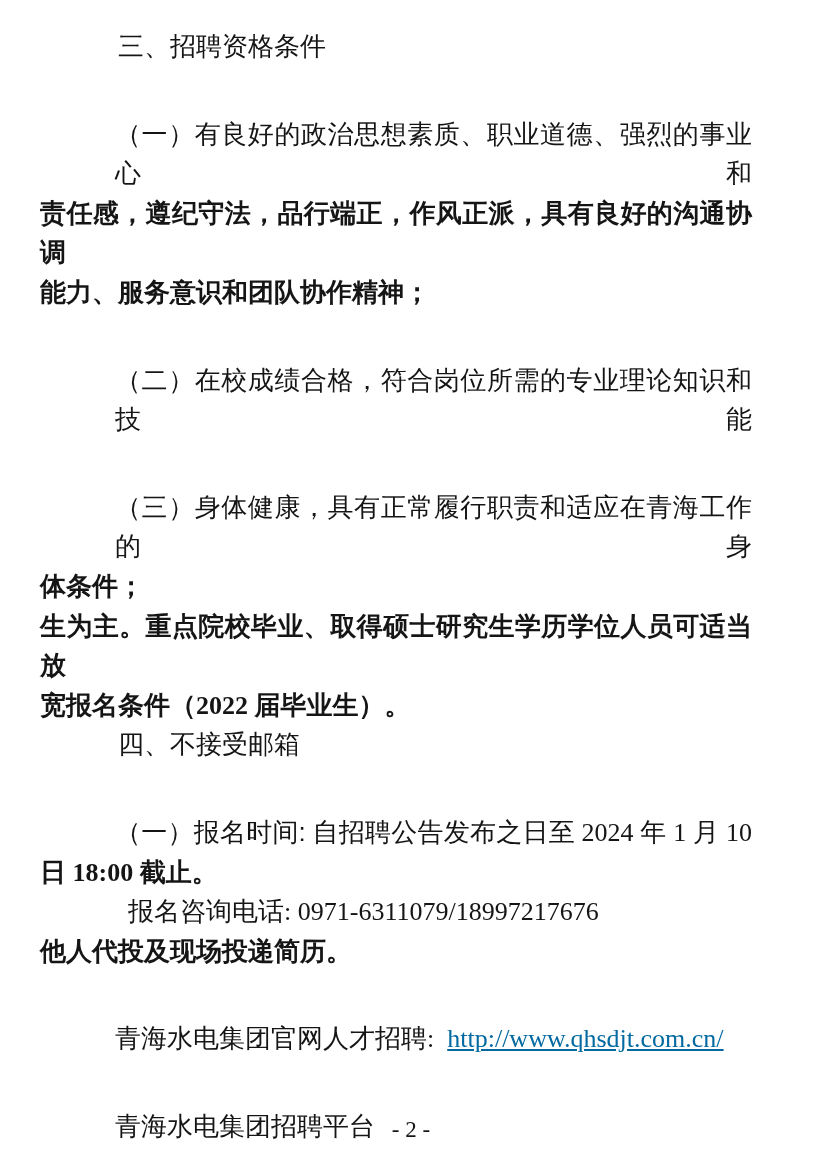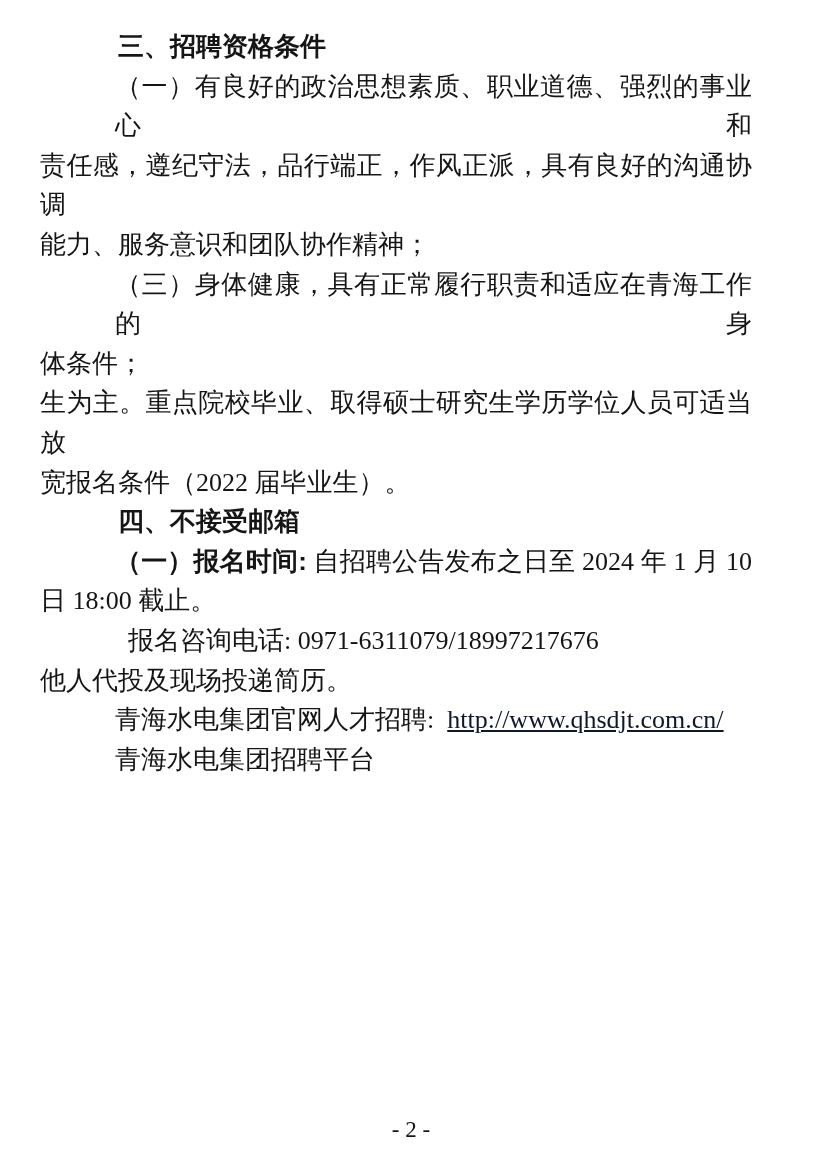--- a/index.html
+++ b/index.html
@@ -16,31 +16,31 @@
     left:40px;top:27px;width:712px;
     font-size:26px;
     line-height:39.6px;
   }
   .line{white-space:pre-wrap;min-height:39.6px;}
   .line.heading{
     padding-left:78px;
     font-family:"Liberation Sans","DejaVu Sans",sans-serif;
     font-weight:bold;
   }
-  .line.first{padding-left:75px;}
-  .line.cont{padding-left:0;}
+  .line.first{padding-left:75px;margin-top:48px;}
+  .line.cont{padding-left:0;font-weight:bold;}
   .line.mid{padding-left:88px;}
   .line.fill{text-align:justify;text-align-last:justify;}
   .seg{color:inherit;}
   .seg.b{
     font-family:"Liberation Sans","DejaVu Sans",sans-serif;
-    font-weight:bold;
+    font-weight:normal;
   }
   .seg.link{
-    color:#0f172a;
+    color:#0369a1;
     text-decoration:underline;
     cursor:pointer;
   }
   .page-number{
     position:absolute;
     left:0;right:0;top:1116px;
     text-align:center;
     font-size:23px;
     line-height:28px;
     color:#151515;
@@ -48,20 +48,21 @@
 </style>
 </head>
 <body>
 
 <div class="page">
   <div class="doc-body">
       <div class="line heading"><span class="seg b">三、招聘资格条件</span></div>
       <div class="line first fill"><span class="seg">（一）有良好的政治思想素质、职业道德、强烈的事业心和</span></div>
       <div class="line cont fill"><span class="seg">责任感，遵纪守法，品行端正，作风正派，具有良好的沟通协调</span></div>
       <div class="line cont"><span class="seg">能力、服务意识和团队协作精神；</span></div>
+      <div class="line first fill"><span class="seg">（二）在校成绩合格，符合岗位所需的专业理论知识和技能</span></div>
       <div class="line first fill"><span class="seg">（三）身体健康，具有正常履行职责和适应在青海工作的身</span></div>
       <div class="line cont"><span class="seg">体条件；</span></div>
       <div class="line cont fill"><span class="seg">生为主。重点院校毕业、取得硕士研究生学历学位人员可适当放</span></div>
       <div class="line cont"><span class="seg">宽报名条件（2022 届毕业生）。</span></div>
       <div class="line heading"><span class="seg b">四、不接受邮箱</span></div>
       <div class="line first fill"><span class="seg b">（一）报名时间:</span><span class="seg"> 自招聘公告发布之日至 2024 年 1 月 10</span></div>
       <div class="line cont"><span class="seg">日 18:00 截止。</span></div>
       <div class="line mid"><span class="seg">报名咨询电话: 0971-6311079/18997217676</span></div>
       <div class="line cont"><span class="seg">他人代投及现场投递简历。</span></div>
       <div class="line first"><span class="seg">青海水电集团官网人才招聘:  </span><span class="seg link">http://www.qhsdjt.com.cn/</span></div>

